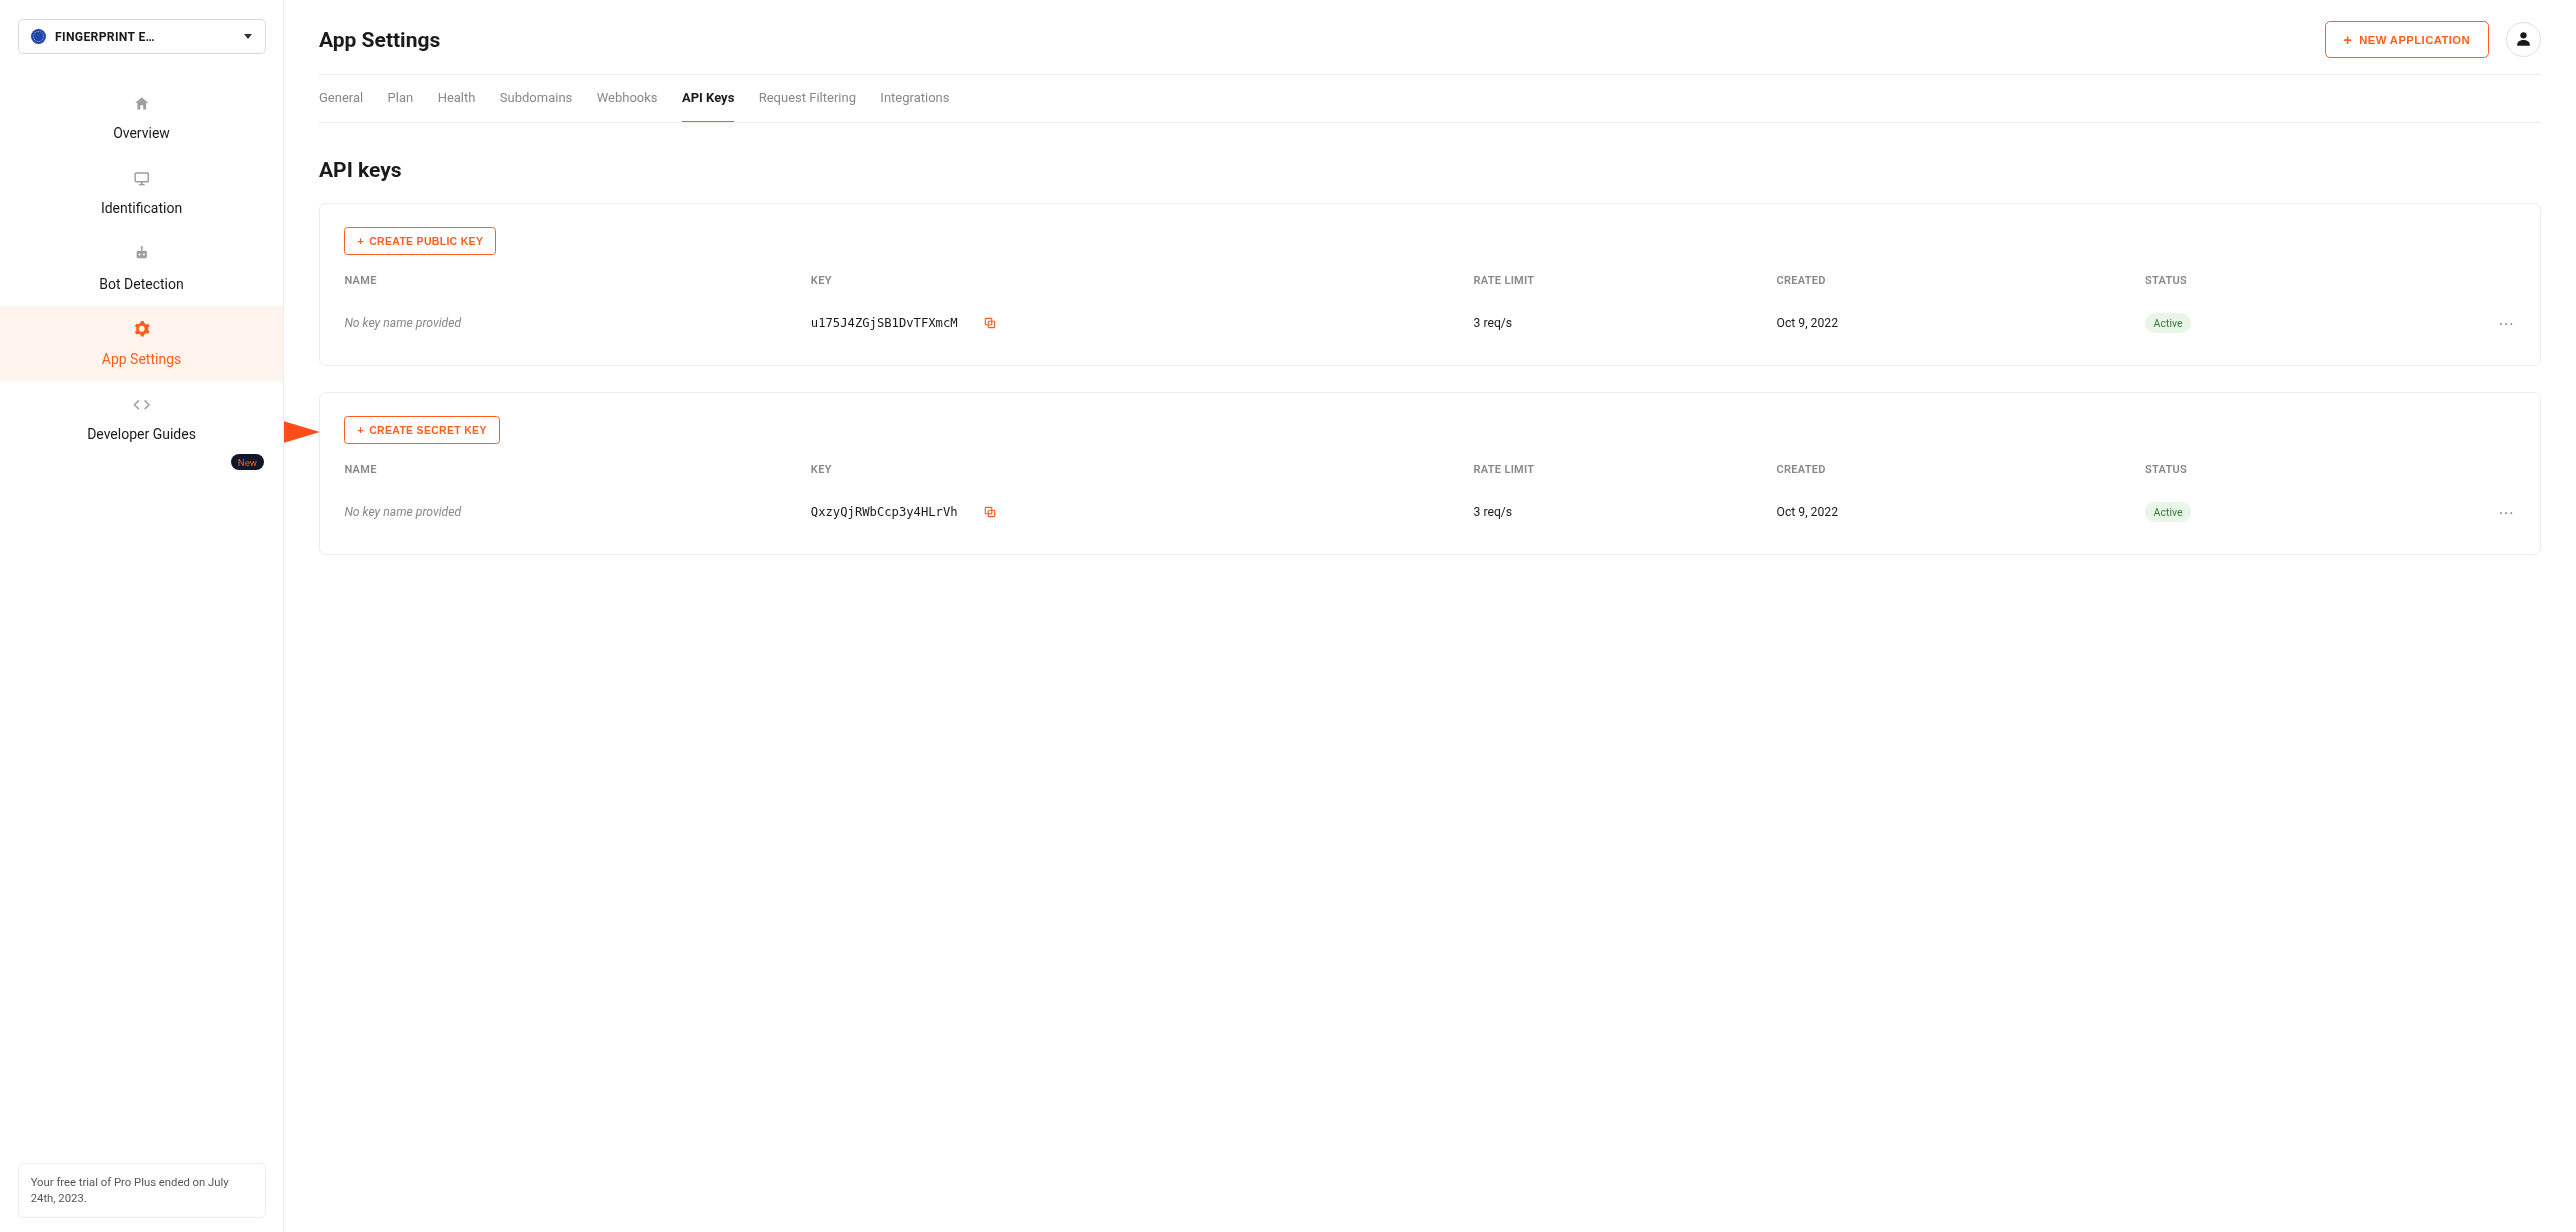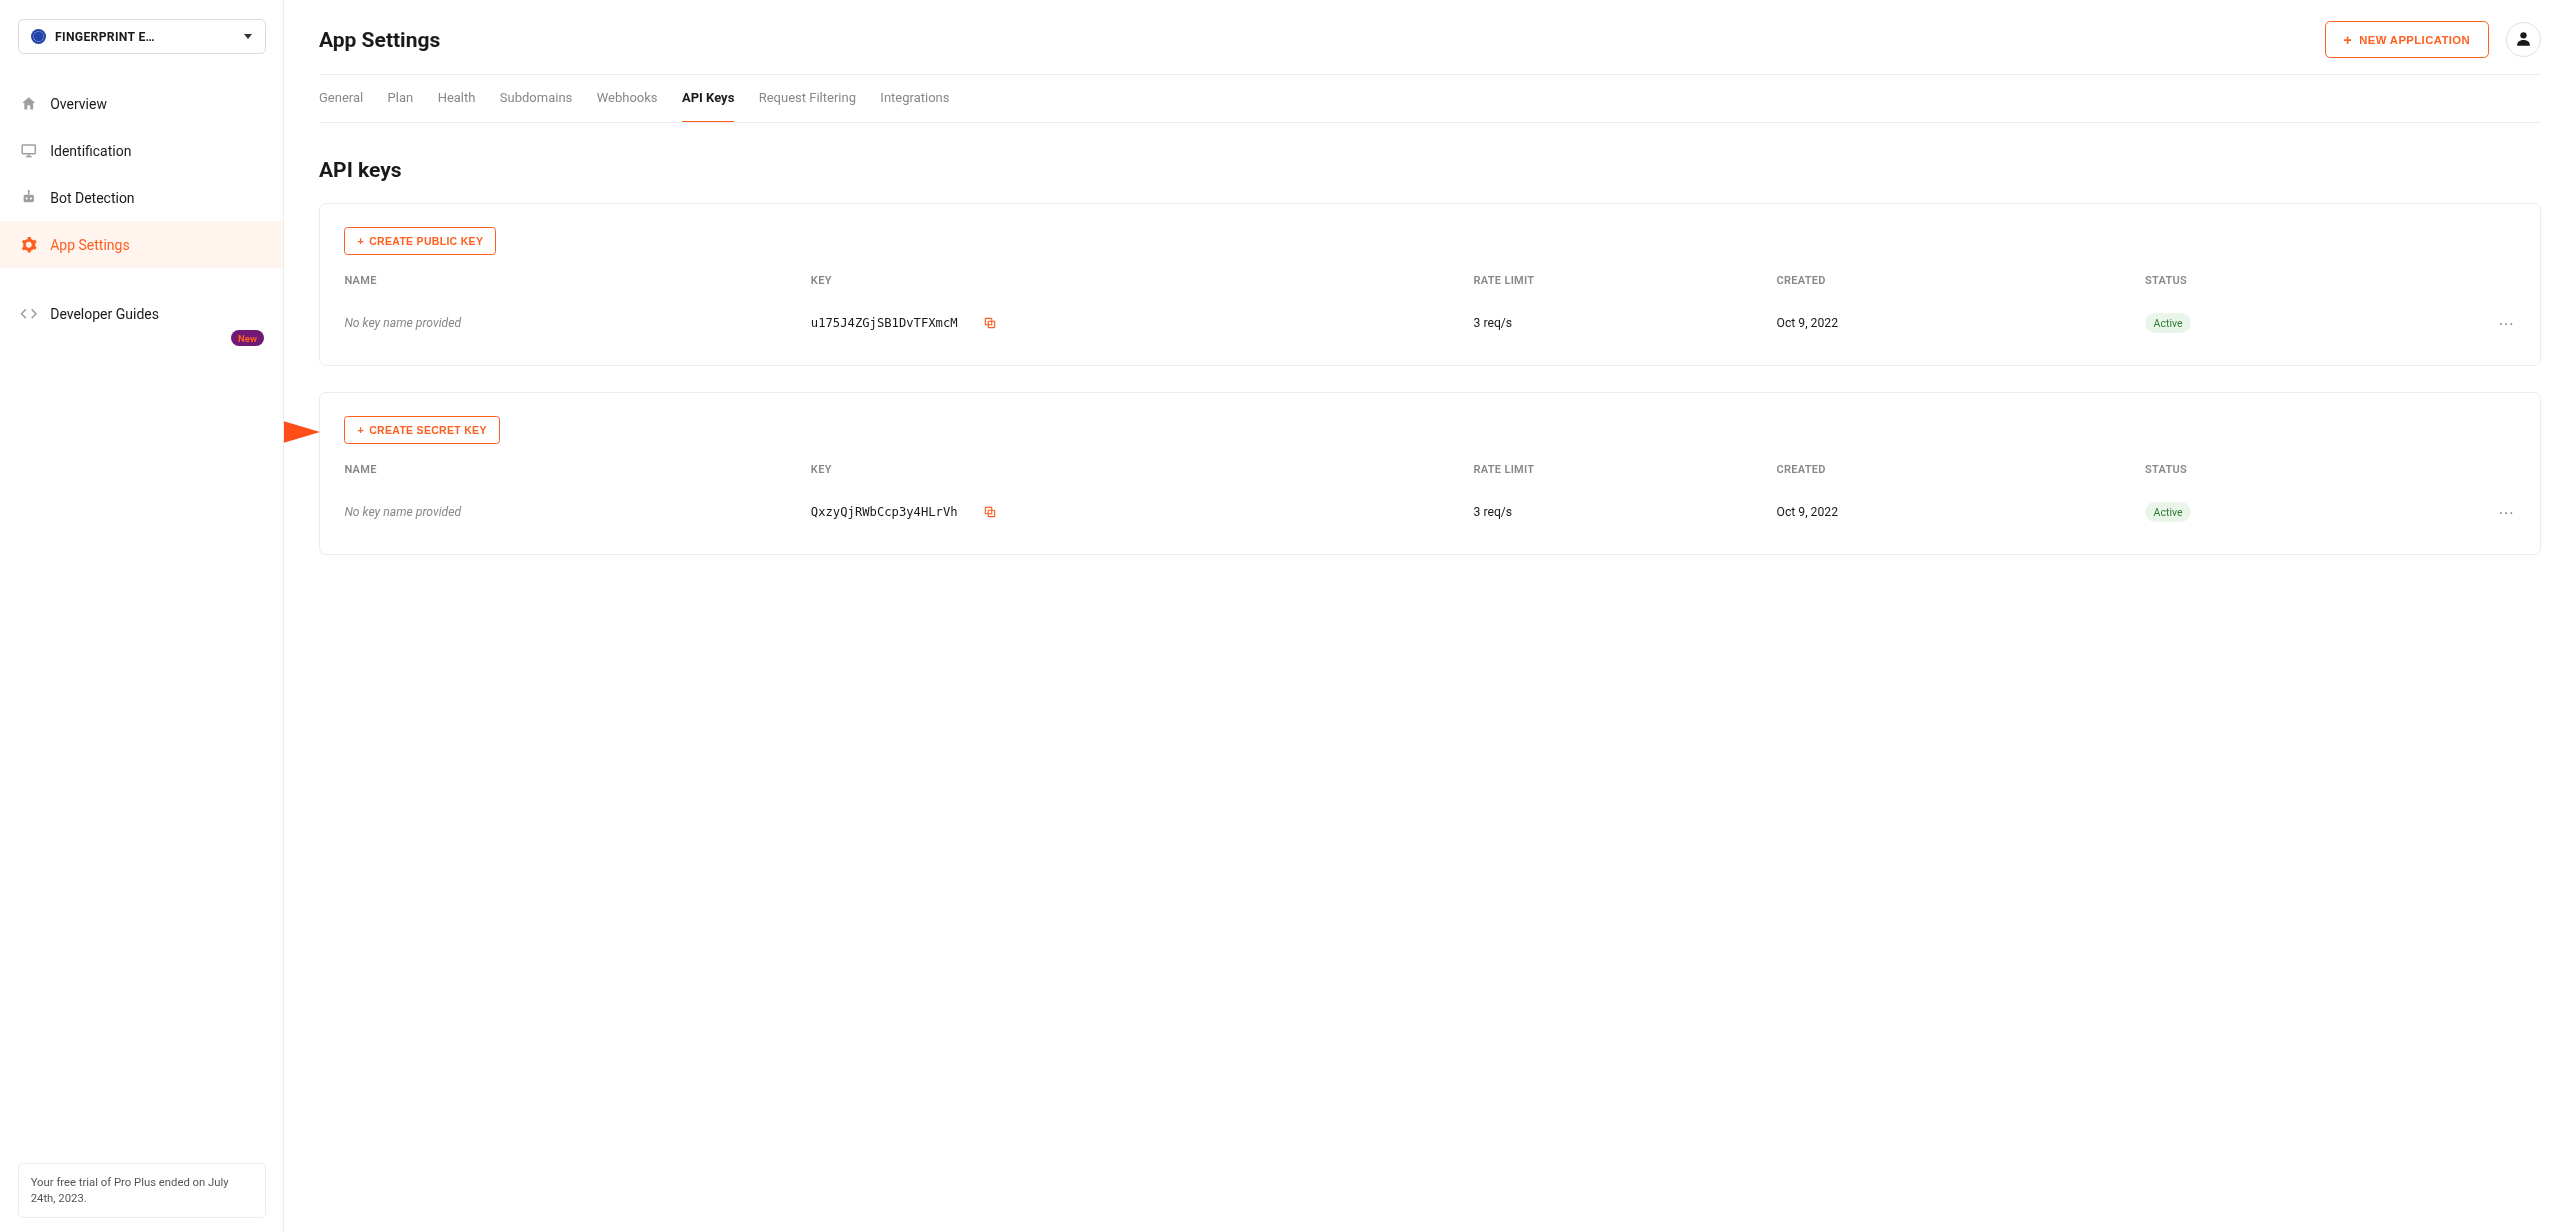--- a/index.html
+++ b/index.html
@@ -9,25 +9,25 @@
 
 .sidebar { width: 284px; border-right: 0.9px solid #ececec; display: flex; flex-direction: column; padding: 19px 0 0 0; position: relative; }
 
 .app-selector { margin: 0 17.5px 26px 17.5px; border: 0.9px solid #d9d9d9; border-radius: 5.2px; padding: 8.7px 12.2px; display: flex; align-items: center; gap: 8.7px; cursor: pointer; font-weight: 700; font-size: 12.2px; letter-spacing: 0.3px; }
 .app-selector .globe { width: 15.7px; height: 15.7px; border-radius: 50%; background: radial-gradient(circle, #2243a8 60%, #1a3688 100%); position: relative; flex-shrink: 0; }
 .app-selector .globe::after { content:""; position:absolute; inset:2.6px; border:0.9px dotted rgba(255,255,255,0.6); border-radius:50%; }
 .app-selector .label { flex: 1; white-space: nowrap; overflow: hidden; text-overflow: ellipsis; }
 .app-selector .chevron { width: 0; height: 0; border-left: 4.4px solid transparent; border-right: 4.4px solid transparent; border-top: 5.2px solid #333; }
 
 .nav { display: flex; flex-direction: column; }
-.nav-item { display: flex; align-items: center; gap: 12.2px; padding: 14px 19px; font-size: 14px; color: #1a1a1a; cursor: pointer; }
+.nav-item { display: flex; align-items: center; gap: 12.2px; padding: 14px 19px; font-size: 14px; color: #1a1a1a; cursor: pointer; flex-direction: column; }
 .nav-item.active { background: #fff4ee; color: #ff5e1f; }
 .nav-item .icon { width: 19px; height: 19px; display: flex; align-items: center; justify-content: center; color: #9e9e9e; }
 .nav-item.active .icon { color: #ff5e1f; }
-.badge-new { background: #701a75; color: #ff5e1f; font-size: 9.6px; font-weight: 700; padding: 2.6px 7px; border-radius: 8.7px; margin-left: auto; margin-top: 48px; }
+.badge-new { background: #0f172a; color: #ff5e1f; font-size: 9.6px; font-weight: 400; padding: 2.6px 7px; border-radius: 8.7px; margin-left: auto; }
 
 .trial-info { margin: auto 17.5px 14px 17.5px; border: 0.9px solid #ececec; border-radius: 5.2px; padding: 10.5px 12.2px; font-size: 11.3px; color: #555; line-height: 1.4; }
 
 .main { flex: 1; padding: 21px 35px; overflow: auto; }
 
 .header-row { display: flex; align-items: center; justify-content: space-between; margin-bottom: 15.7px; }
 .page-title { font-size: 21px; font-weight: 700; }
 .header-actions { display: flex; align-items: center; gap: 17.5px; }
 .btn-outline { border: 0.9px solid #ff5e1f; color: #ff5e1f; background: #fff; border-radius: 5.2px; padding: 10.5px 17.5px; font-weight: 700; font-size: 11.3px; letter-spacing: 0.4px; display: inline-flex; align-items: center; gap: 7px; cursor: pointer; }
 .btn-outline .plus { font-size: 14px; line-height: 1; }

